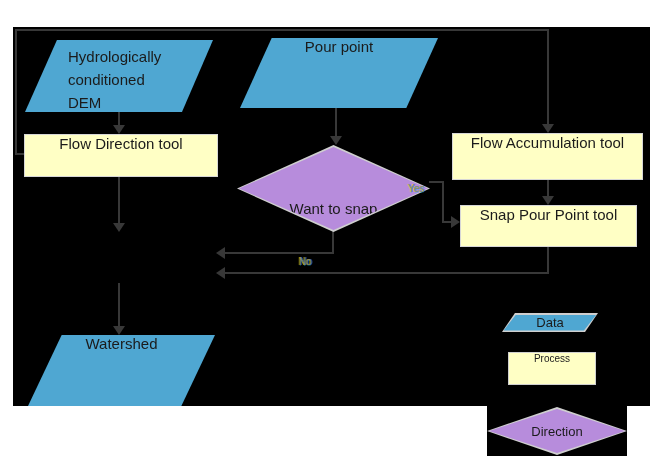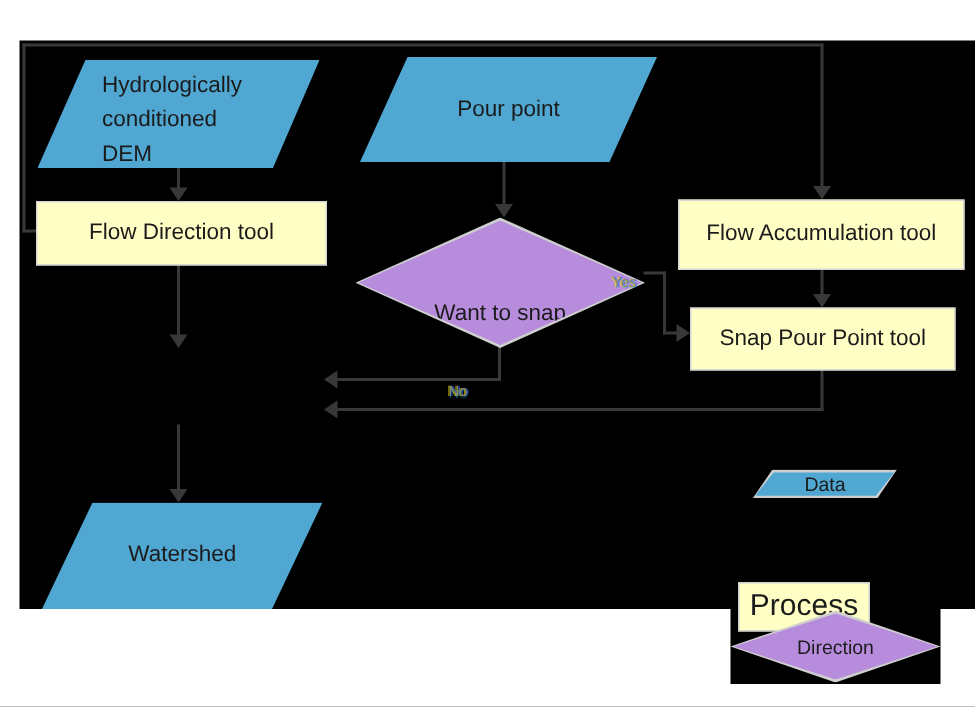--- a/index.html
+++ b/index.html
@@ -9,21 +9,21 @@
   
   .seg{position:absolute;background:var(--connector,#383838);}
   .arrow{position:absolute;width:0;height:0;}
   .arrow.down{border-left:6px solid transparent;border-right:6px solid transparent;
               border-top:9px solid var(--connector,#383838);}
   .arrow.right{border-top:6px solid transparent;border-bottom:6px solid transparent;
                border-left:9px solid var(--connector,#383838);}
   .arrow.left{border-top:6px solid transparent;border-bottom:6px solid transparent;
               border-right:9px solid var(--connector,#383838);}
   
-  .node{position:absolute;display:flex;align-items:center;justify-content:center;
+  .node{position:absolute;display:flex;justify-content:center;
         text-align:center;font-size:15px;line-height:1.25;box-sizing:border-box;}
   .para{background:var(--data_fill,#4FA7D2);}
   .proc{background:var(--process_fill,#FFFFC5);border:1px solid var(--process_border,#D6D6D6);}
   .diamond-outer{position:absolute;background:var(--shape_border,#CFCFCF);}
   .diamond-inner{position:absolute;left:2px;top:2px;right:2px;bottom:2px;
                  background:var(--decision_fill,#B78CDC);
                  display:flex;align-items:center;justify-content:center;text-align:center;}
   .clip-diamond,.diamond-outer,.diamond-inner{clip-path:polygon(50% 0,100% 50%,50% 100%,0 50%);}
   .clip-para-a{clip-path:polygon(17% 0,100% 0,83.5% 100%,0 100%);}
   .clip-para-b{clip-path:polygon(16% 0,100% 0,84% 100%,0 100%);}
@@ -118,21 +118,21 @@
 
   <div class="branch-label" style="left:408px;top:151px;">Yes</div>
   <div class="branch-label" style="left:299px;top:224px;">No</div>
 
   <div class="legend-border clip-para-d" style="left:502px;top:313px;width:96px;height:19px;">
     <div class="legend-fill blue clip-para-d">
       <span>Data</span>
     </div>
   </div>
 
-  <div class="node proc" style="left:492px;top:352px;width:88px;height:33px;font-size:20px;border:1.5px solid var(--shape_border,#CFCFCF);margin-top:36px;">
+  <div class="node proc" style="left:508px;top:352px;width:88px;height:33px;font-size:10px;border:1.5px solid var(--shape_border,#CFCFCF);">
     <span>Process</span>
   </div>
 
   <div class="diamond-outer" style="left:487px;top:407px;width:140px;height:48px;">
     <div class="diamond-inner">
       <span style="font-size:13px;">Direction</span>
     </div>
   </div>
 
 </div>

